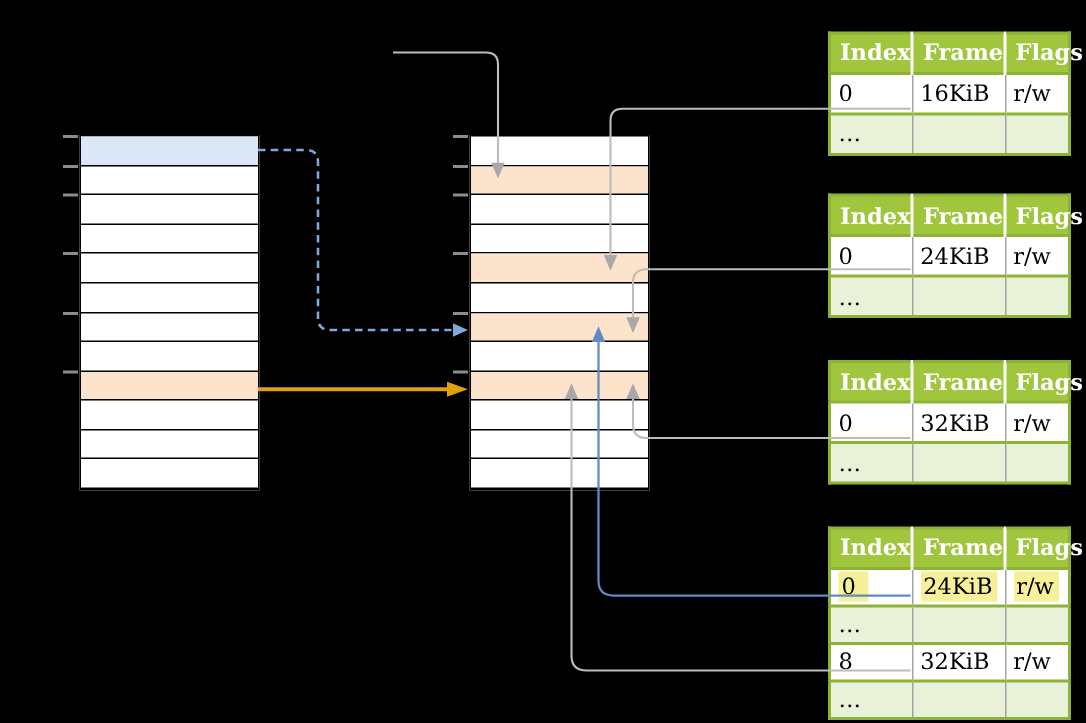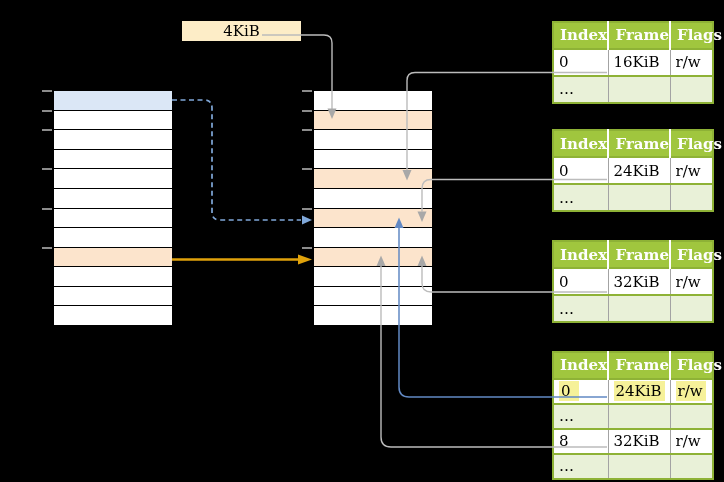--- a/index.html
+++ b/index.html
@@ -25,42 +25,41 @@
     background:var(--label-box-bg,#fdedc7);color:#000;
     font-size:15px;line-height:20px;text-align:center;
   }
   
   .pt{
     position:absolute;border-collapse:collapse;table-layout:fixed;width:160px;
     border:2px solid var(--table-border,#8eb236);font-size:15px;color:var(--body-text,#000);
   }
   .pt th{
     background:var(--table-header-bg,#a0c63e);color:var(--header-text,#fff);
-    font-weight:bold;font-size:15px;text-align:right;
+    font-weight:bold;font-size:15px;text-align:center;
     height:25px;padding:0 0 0 6px;border-left:2px solid #fff;
   }
   .pt th:first-child{border-left:none;}
   .pt td{
     background:#fff;height:25px;padding:0 0 0 5px;
     border-top:2px solid var(--table-border,#8eb236);
     border-left:1px solid #a3a3a3;
   }
   .pt td:first-child{border-left:none;}
   .pt tr.ell td{background:var(--table-alt-row-bg,#e9f1d8);}
   .pt.small td{height:23px;}
   .hl{background:var(--highlight-yellow,#f5f096);padding:1px 8px 1px 2px;}
   .hl.tight{padding:1px 3px 1px 2px;}
   svg.overlay{position:absolute;left:0;top:0;pointer-events:none;z-index:5;}
 </style>
 </head>
 <body>
 
 <div class="canvas">
 
-  <div class="labelbox">4KiB</div>
 
   <div class="membox" style="left:53px;top:90px;">
     <div class="mcell hl-blue"></div>
     <div class="mcell"></div>
     <div class="mcell"></div>
     <div class="mcell"></div>
     <div class="mcell"></div>
     <div class="mcell"></div>
     <div class="mcell"></div>
     <div class="mcell"></div>

